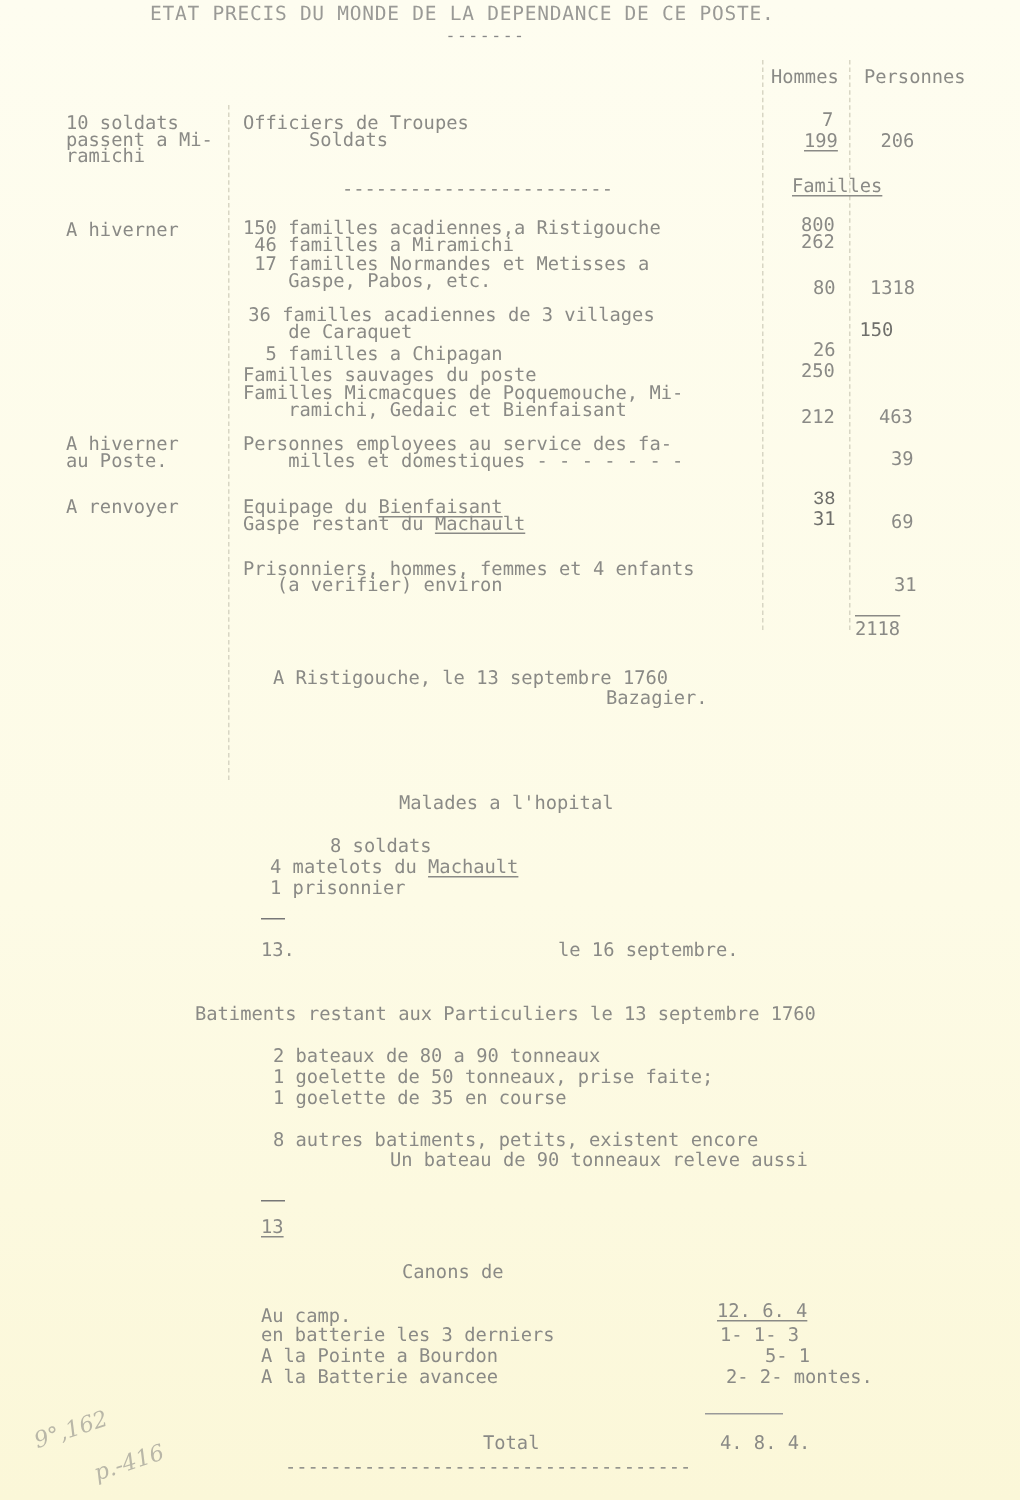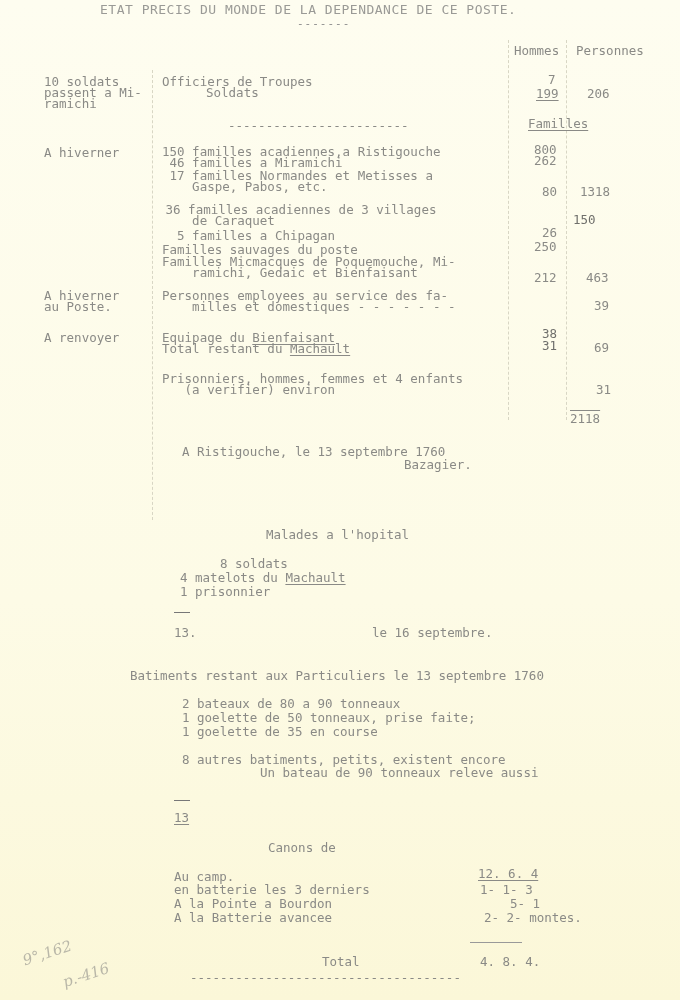--- a/index.html
+++ b/index.html
@@ -79,22 +79,22 @@
   <div class="abs" style="left:586px; top:272px;">463</div>
 
   <div class="abs" style="left:44px; top:290px;">A hiverner</div>
   <div class="abs" style="left:44px; top:301px;">au Poste.</div>
   <div class="abs" style="left:162px; top:290px;">Personnes employees au service des fa-</div>
   <div class="abs" style="left:162px; top:301px;">    milles et domestiques - - - - - - -</div>
   <div class="abs" style="left:594px; top:300px;">39</div>
 
   <div class="abs" style="left:44px; top:332px;">A renvoyer</div>
   <div class="abs" style="left:162px; top:332px;"><span>Equipage du </span><span class="u">Bienfaisant</span></div>
-  <div class="abs" style="left:162px; top:343px;"><span>Total restant du </span><span class="u">Machault</span></div>
-  <div class="abs dark" style="left:542px; top:328px;">38</div>
+  <div class="abs" style="left:162px; top:343px;"><span>Gaspe restant du </span><span class="u">Machault</span></div>
+  <div class="abs dark" style="left:542px; top:328px;font-family:Liberation Mono, monospace;">38</div>
   <div class="abs dark" style="left:542px; top:340px;">31</div>
   <div class="abs" style="left:594px; top:342px;">69</div>
 
   <div class="abs" style="left:162px; top:373px;">Prisonniers, hommes, femmes et 4 enfants</div>
   <div class="abs" style="left:162px; top:384px;">   (a verifier) environ</div>
   <div class="abs" style="left:596px; top:384px;">31</div>
   <div class="abs" style="left:570px; top:413px; text-decoration: overline;">2118</div>
 
   <div class="abs" style="left:182px; top:446px;">A Ristigouche, le 13 septembre 1760</div>
   <div class="abs" style="left:404px; top:459px;">Bazagier.</div>

